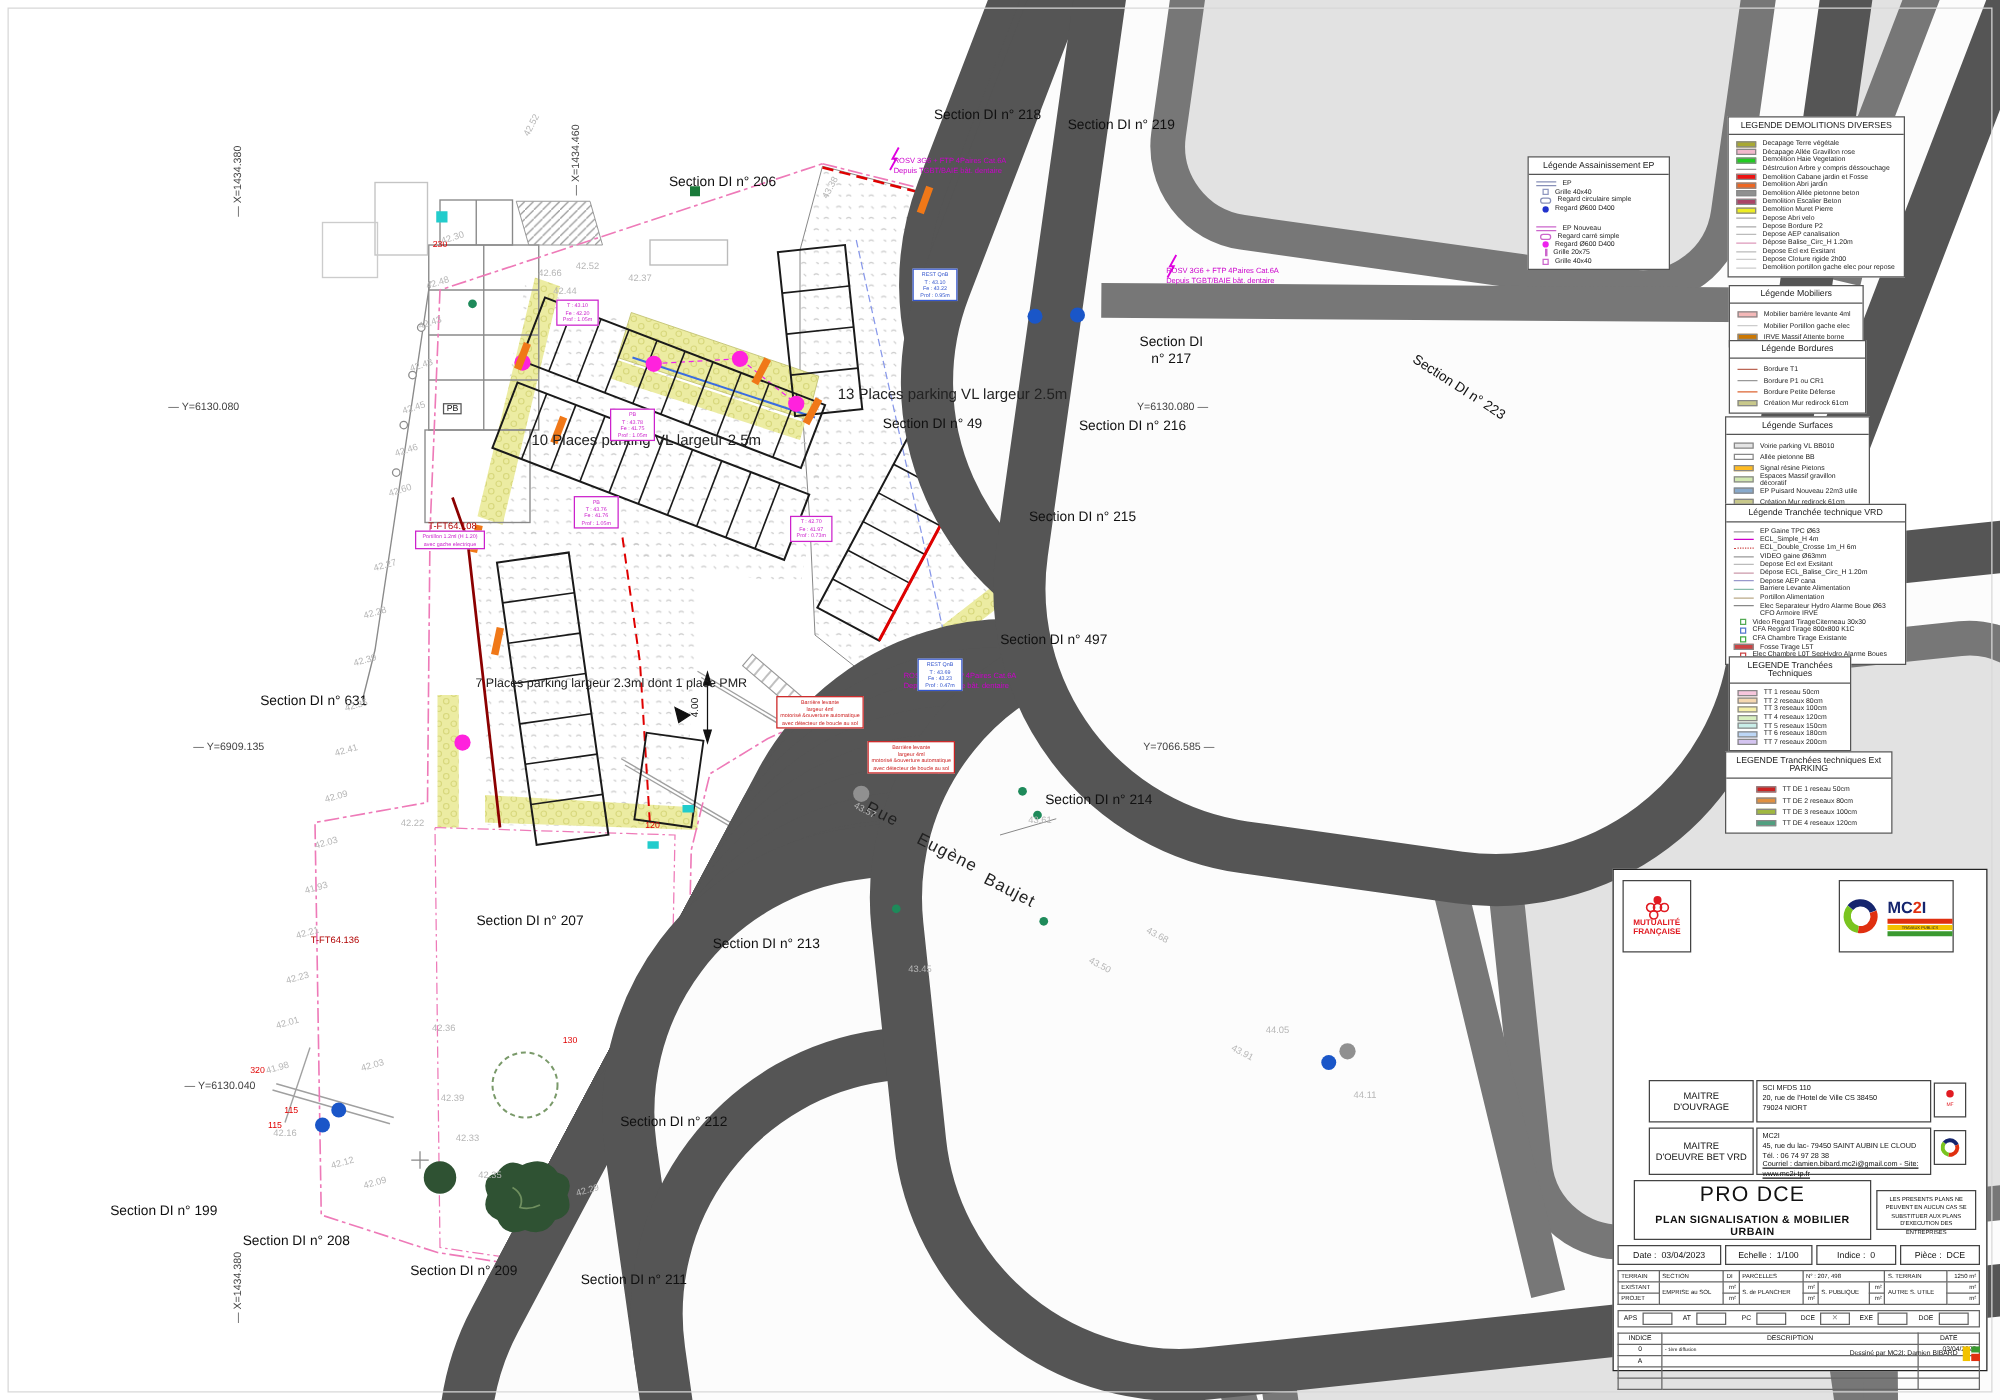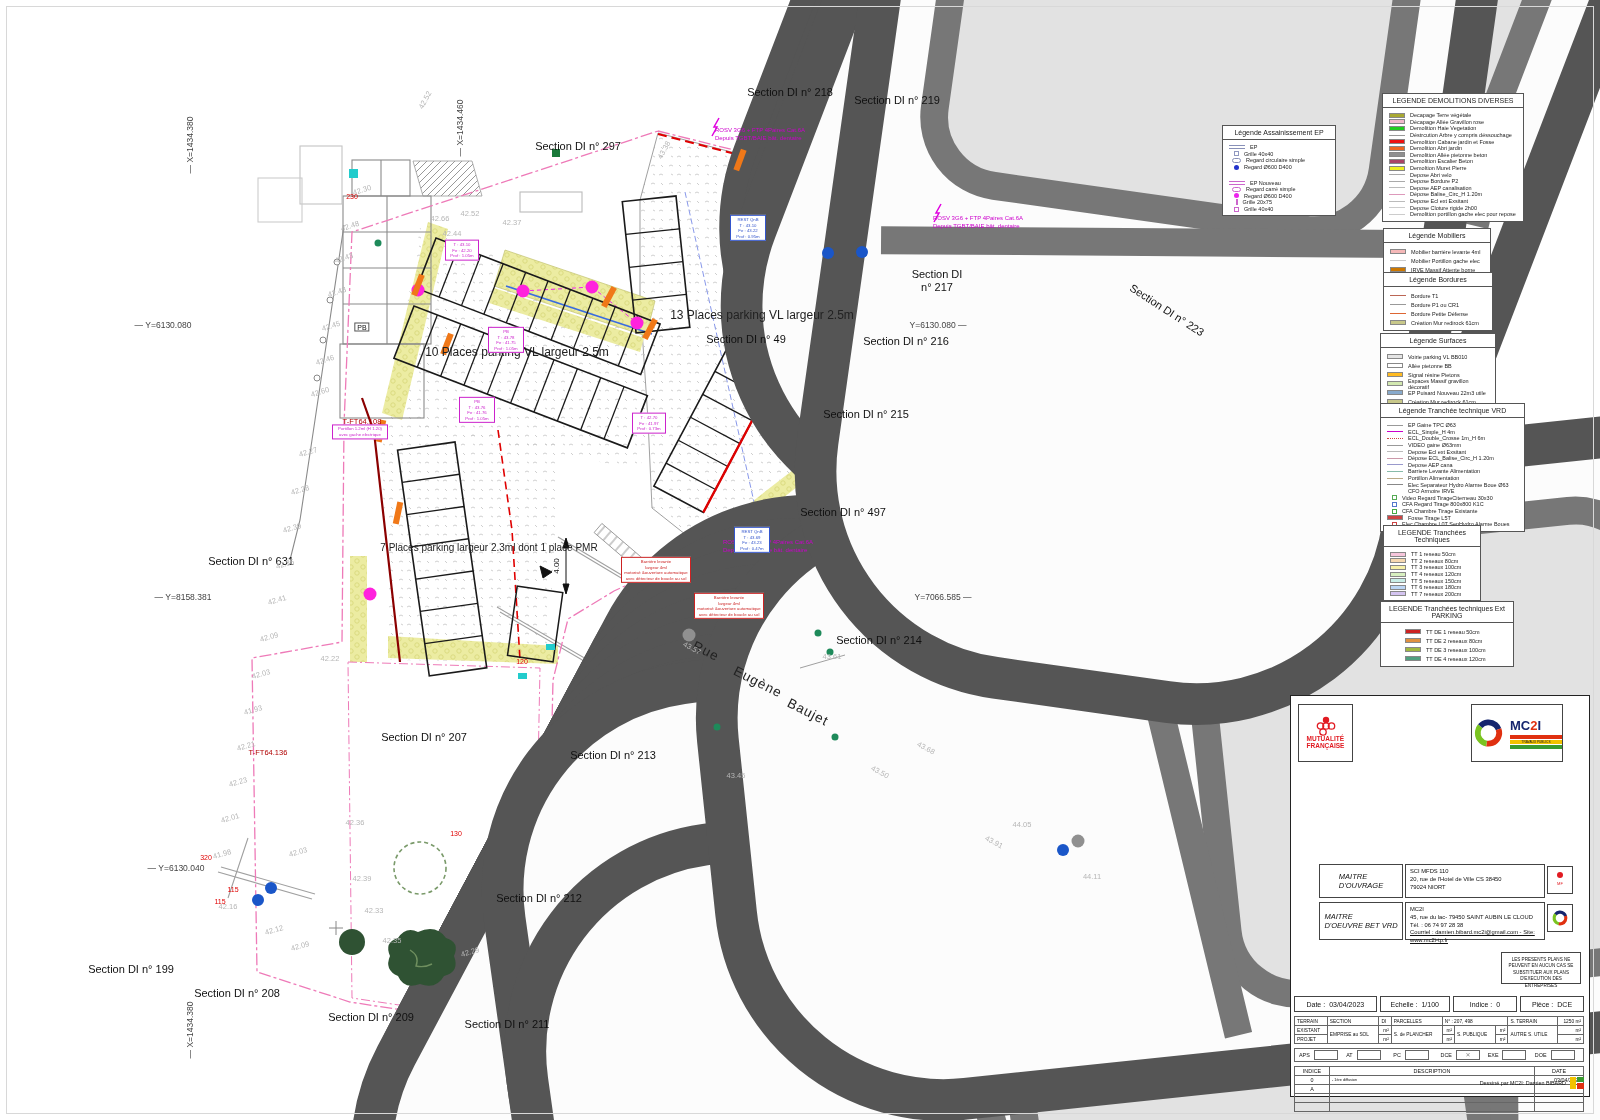--- a/index.html
+++ b/index.html
@@ -40,21 +40,21 @@
   .sw-dots{height:0;border-top:1.6px dotted var(--swc,#cc4444);}
   .sw-none{border:none;background:transparent;}
   
   #tblock{position:absolute;left:1290px;top:695px;width:298px;height:400px;border:1.4px solid #222;background:#fff;}
   .tb-abs{position:absolute;box-sizing:border-box;}
   .brd{border:1px solid #444;}
   .tb-title{text-align:center;line-height:1.12;}
   .tb-title .l1{font-size:9.5px;}
   .tb-title .l2{font-size:11.5px;}
   .tb-title .l3,.tb-title .l4{font-size:9.5px;}
-  .role{font-size:7.5px;text-align:left;display:flex;align-items:center;justify-content:center;flex-direction:column;font-style:italic;}
+  .role{font-size:7.5px;text-align:center;display:flex;align-items:center;justify-content:center;flex-direction:column;}
   .addr{font-size:5.8px;line-height:1.35;padding:3px 4px;}
   .addr u{text-decoration:underline;}
   .prodce{font-size:17px;text-align:center;letter-spacing:1px;}
   .doctitle{font-size:8.5px;font-weight:bold;text-align:center;letter-spacing:0.4px;}
   .disc{font-size:4.6px;text-align:center;line-height:1.4;padding:4px 3px;}
   .metacell{display:flex;align-items:center;justify-content:center;font-size:7px;gap:4px;border:1px solid #444;}
   table.ttab{border-collapse:collapse;width:100%;font-size:4.8px;}
   table.ttab td{border:0.6px solid #666;padding:0.5px 2px;height:7px;}
   .phase-row{display:flex;align-items:center;font-size:5.4px;gap:3px;padding:2px 4px;border:0.6px solid #666;}
   .phase{display:flex;align-items:center;gap:4px;flex:1;}
@@ -348,21 +348,21 @@
       <circle cx="352" cy="942" r="13" fill="#2f5233"></circle>
       <path d="M418,932 q18,-8 28,6 q14,4 8,18 q6,16 -10,20 q-8,14 -24,8 q-16,6 -22,-8 q-14,-6 -8,-20 q-6,-14 8,-18 q8,-12 20,-6 Z" fill="#2f5233"></path>
       <path d="M410,950 q10,6 6,16 q8,2 16,-2" fill="none" stroke="#6f8f5f" stroke-width="1.4"></path>
     </g>
   </svg>
 
   <div class="layer">
     <div>
         <span class="abs sec-label" style="left: 790px; top: 92px; transform: translate(-50%, -50%);">Section DI n° 218</span>
         <span class="abs sec-label" style="left: 897px; top: 100px; transform: translate(-50%, -50%);">Section DI n° 219</span>
-        <span class="abs sec-label" style="left: 578px; top: 146px; transform: translate(-50%, -50%);">Section DI n° 297</span>
+        <span class="abs sec-label" style="left: 578px; top: 146px; transform: translate(-50%, -50%);">Section DI n° 206</span>
         <span class="abs sec-label" style="left: 937px; top: 274px; transform: translate(-50%, -50%);">Section DI</span>
         <span class="abs sec-label" style="left: 937px; top: 287px; transform: translate(-50%, -50%);">n° 217</span>
         <span class="abs sec-label" style="left: 746px; top: 339px; transform: translate(-50%, -50%);">Section DI n° 49</span>
         <span class="abs sec-label" style="left: 906px; top: 341px; transform: translate(-50%, -50%);">Section DI n° 216</span>
         <span class="abs sec-label" style="left: 866px; top: 414px; transform: translate(-50%, -50%);">Section DI n° 215</span>
         <span class="abs sec-label" style="left: 1167px; top: 310px; transform: translate(-50%, -50%) rotate(33deg);">Section DI n° 223</span>
         <span class="abs sec-label" style="left: 843px; top: 512px; transform: translate(-50%, -50%);">Section DI n° 497</span>
         <span class="abs sec-label" style="left: 879px; top: 640px; transform: translate(-50%, -50%);">Section DI n° 214</span>
         <span class="abs sec-label" style="left: 251px; top: 561px; transform: translate(-50%, -50%);">Section DI n° 631</span>
         <span class="abs sec-label" style="left: 424px; top: 737px; transform: translate(-50%, -50%);">Section DI n° 207</span>
@@ -381,21 +381,21 @@
     <div>
         <span class="abs street-word" style="left: 706px; top: 651px; transform: translate(-50%, -50%) rotate(27deg);">Rue</span>
         <span class="abs street-word" style="left: 758px; top: 682px; transform: translate(-50%, -50%) rotate(27deg);">Eugène</span>
         <span class="abs street-word" style="left: 808px; top: 712px; transform: translate(-50%, -50%) rotate(27deg);">Baujet</span>
       </div>
     <div>
         <span class="abs coord-label" style="left: 190px; top: 145px; transform: translate(-50%, -50%) rotate(-90deg);">— X=1434.380</span>
         <span class="abs coord-label" style="left: 460px; top: 128px; transform: translate(-50%, -50%) rotate(-90deg);">— X=1434.460</span>
         <span class="abs coord-label" style="left: 163px; top: 325px; transform: translate(-50%, -50%);">— Y=6130.080</span>
         <span class="abs coord-label" style="left: 938px; top: 325px; transform: translate(-50%, -50%);">Y=6130.080 —</span>
-        <span class="abs coord-label" style="left: 183px; top: 597px; transform: translate(-50%, -50%);">— Y=8158.381</span>
+        <span class="abs coord-label" style="left: 183px; top: 597px; transform: translate(-50%, -50%);">— Y=6909.135</span>
         <span class="abs coord-label" style="left: 943px; top: 597px; transform: translate(-50%, -50%);">Y=7066.585 —</span>
         <span class="abs coord-label" style="left: 176px; top: 868px; transform: translate(-50%, -50%);">— Y=6130.040</span>
         <span class="abs coord-label" style="left: 190px; top: 1030px; transform: translate(-50%, -50%) rotate(-90deg);">— X=1434.380</span>
       </div>
     <div>
         <span class="abs red-num" style="left: 352px; top: 196px; transform: translate(-50%, -50%);">230</span>
         <span class="abs red-num" style="left: 206px; top: 857px; transform: translate(-50%, -50%);">320</span>
         <span class="abs red-num" style="left: 233px; top: 889px; transform: translate(-50%, -50%);">115</span>
         <span class="abs red-num" style="left: 220px; top: 901px; transform: translate(-50%, -50%);">115</span>
         <span class="abs red-num" style="left: 522px; top: 661px; transform: translate(-50%, -50%);">120</span>
@@ -921,20 +921,24 @@
       <div><u>Courriel : damien.bibard.mc2i@gmail.com -  Site: www.mc2i-tp.fr</u></div>
     </div>
     <div class="tb-abs brd" style="left:256px;top:208px;width:26px;height:28px;display:flex;align-items:center;justify-content:center;">
       <svg width="18" height="18" viewBox="0 0 40 40">
         <circle cx="20" cy="20" r="13" fill="none" stroke="#7ac420" stroke-width="7" stroke-dasharray="27 55" transform="rotate(100 20 20)"></circle>
         <circle cx="20" cy="20" r="13" fill="none" stroke="#15256e" stroke-width="7" stroke-dasharray="27 55" transform="rotate(220 20 20)"></circle>
         <circle cx="20" cy="20" r="13" fill="none" stroke="#e03010" stroke-width="7" stroke-dasharray="27 55" transform="rotate(340 20 20)"></circle>
       </svg>
     </div>
 
+    <div class="tb-abs brd" style="left:16px;top:248px;width:190px;height:48px;display:flex;flex-direction:column;justify-content:center;gap:4px;">
+      <div class="prodce">PRO DCE</div>
+      <div class="doctitle">PLAN SIGNALISATION &amp; MOBILIER URBAIN</div>
+    </div>
     <div class="tb-abs brd disc" style="left:210px;top:256px;width:80px;height:32px;">LES PRESENTS PLANS  NE PEUVENT EN AUCUN CAS SE SUBSTITUER AUX PLANS D'EXECUTION DES ENTREPRISES</div>
 
     <div class="tb-abs" style="left:3px;top:300px;width:290px;height:16px;display:flex;gap:3px;">
       <div class="metacell" style="flex:1.3;">
           <span>Date :</span>
           <span>03/04/2023</span>
         </div>
       <div class="metacell" style="flex:1.1;">
           <span>Echelle :</span>
           <span>1/100</span>

